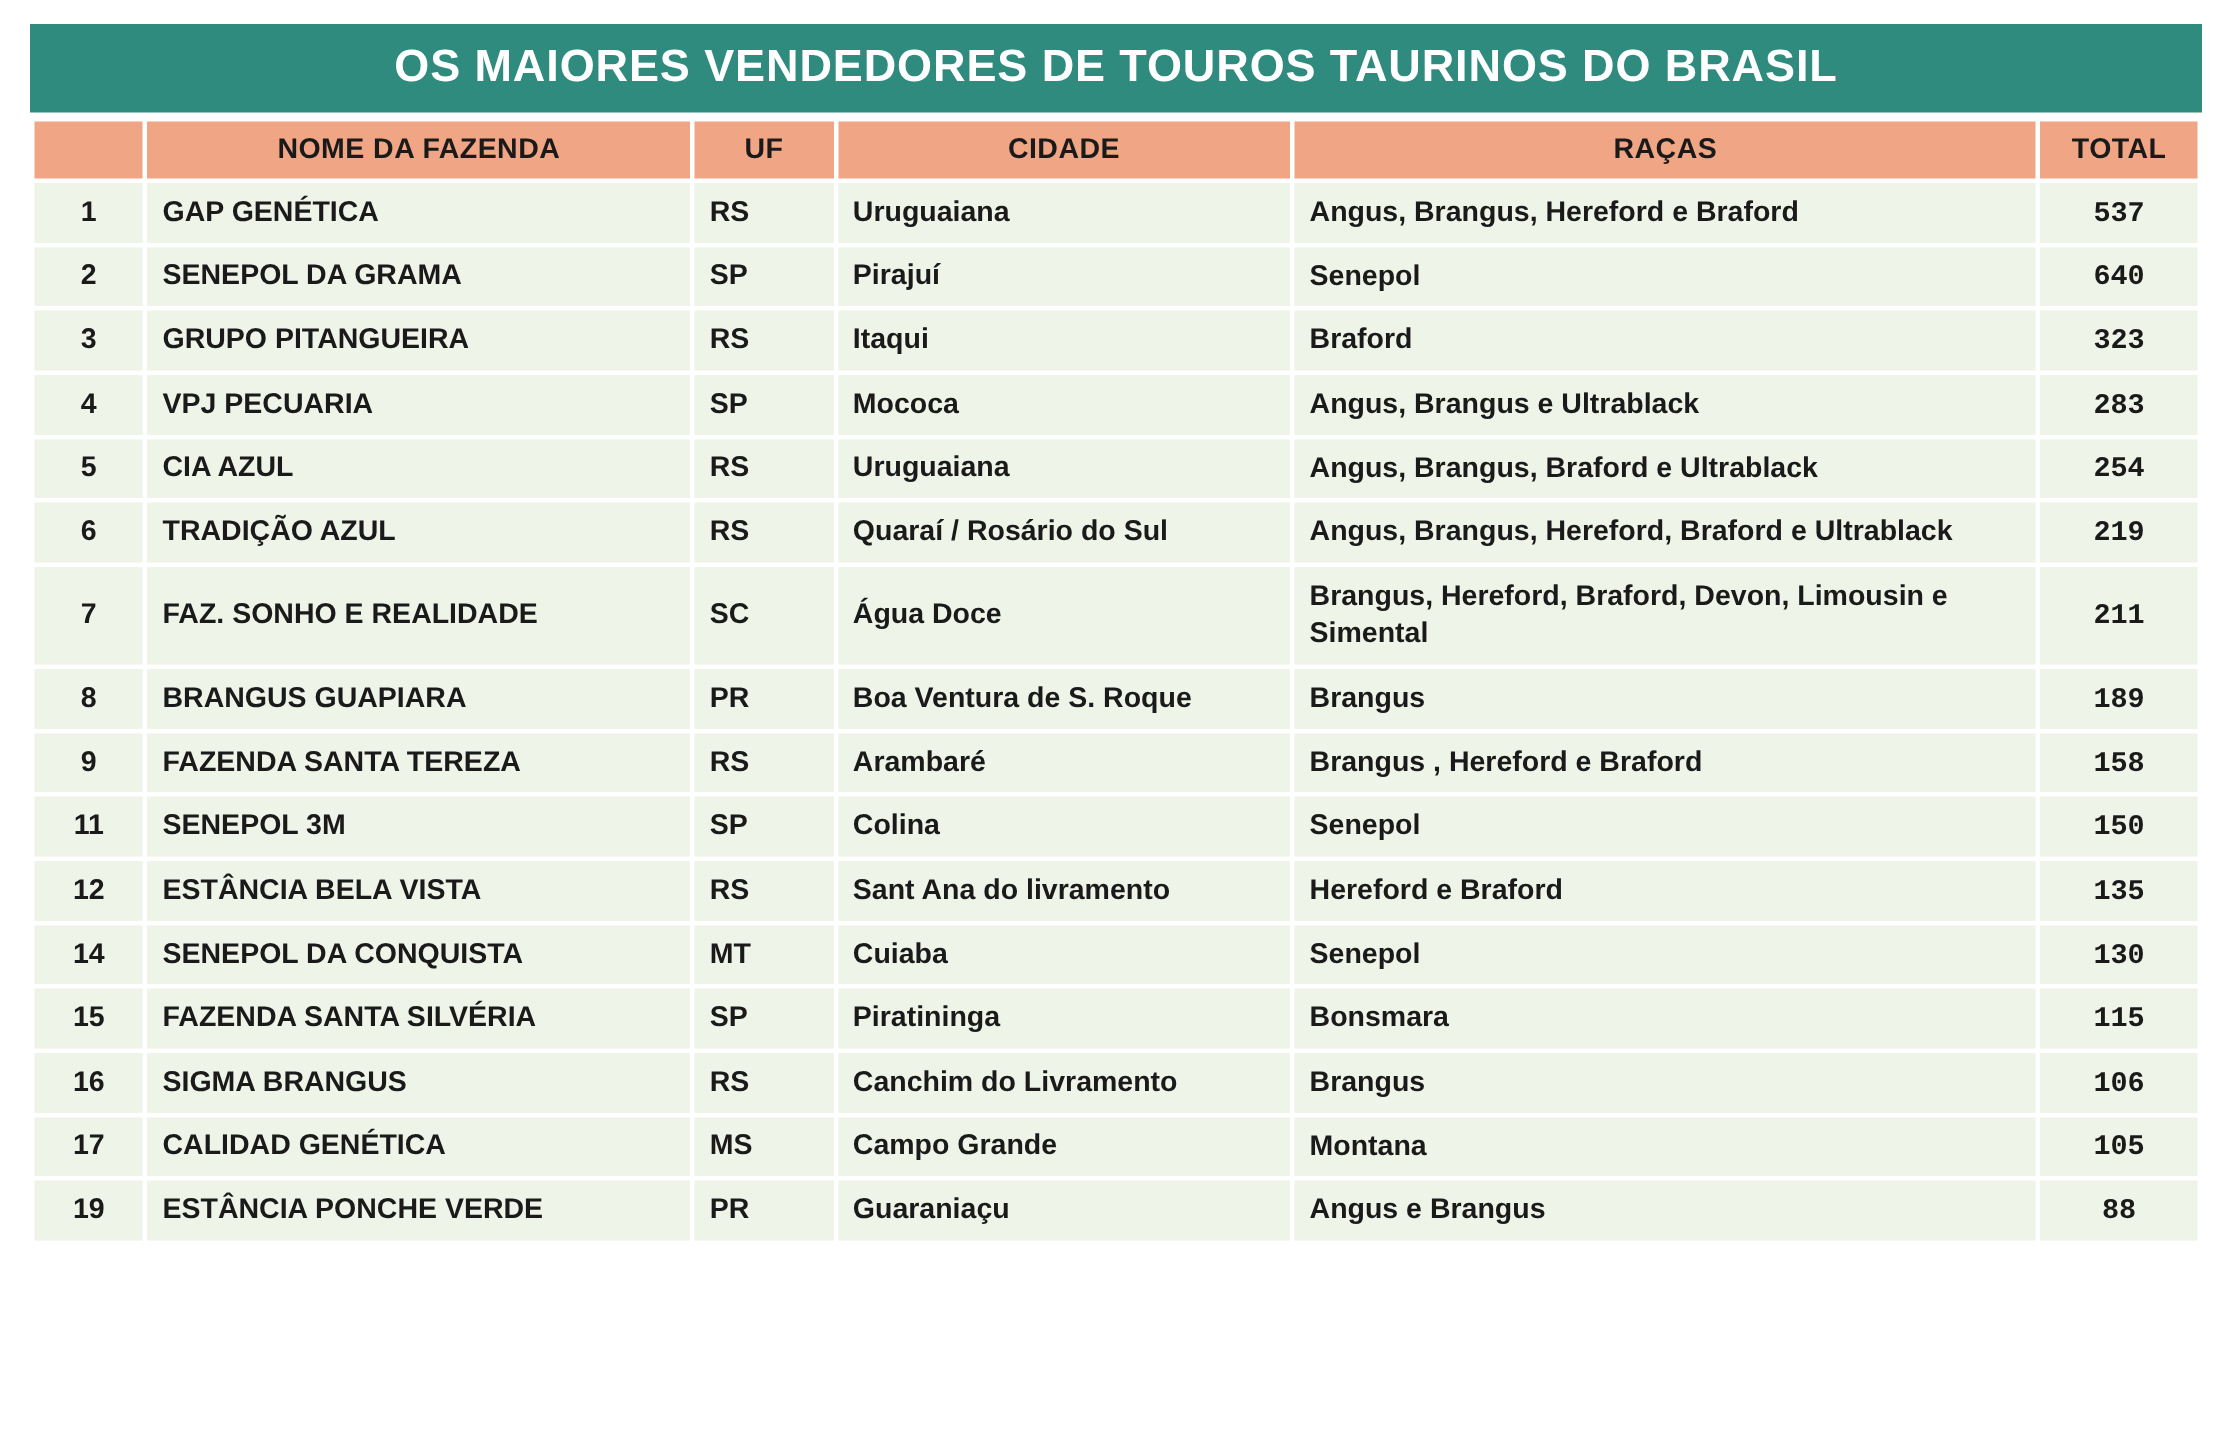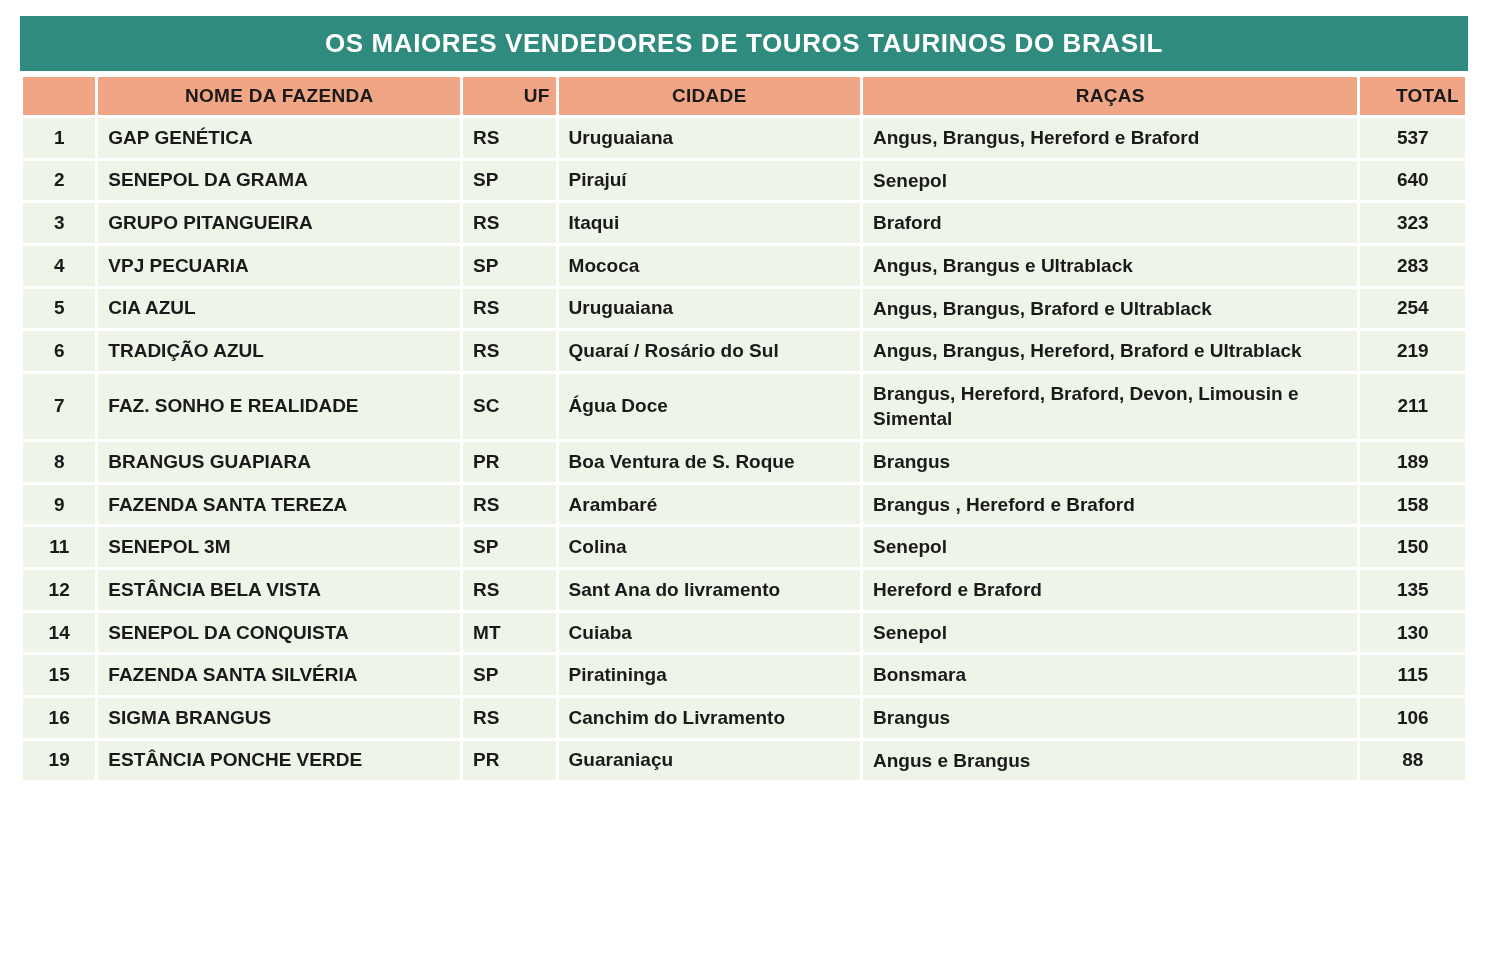--- a/index.html
+++ b/index.html
@@ -12,61 +12,61 @@
   .page {
     width: 1488px;
     height: 956px;
     background: #ffffff;
     padding: 16px 20px 8px 20px;
   }
   .title-bar {
     background: #2e8b7d;
     color: #ffffff;
     text-align: center;
-    font-size: 26px;
+    font-size: 30px;
     font-weight: bold;
     letter-spacing: 0.6px;
     padding: 14px 0 15px 0;
     line-height: 1;
   }
   table.ranking {
     width: 100%;
     border-collapse: separate;
     border-spacing: 3px 3px;
     margin-top: 3px;
     table-layout: fixed;
   }
   table.ranking th {
     background: #f0a684;
     color: #1a1a1a;
     font-size: 19px;
     font-weight: bold;
     letter-spacing: 0.3px;
     padding: 8px 6px;
-    text-align: right;
+    text-align: center;
     height: 36px;
   }
   table.ranking th.col-name,
   table.ranking th.col-city,
   table.ranking th.col-breeds { text-align: center; }
   table.ranking td {
     background: #eef4e8;
     font-size: 19px;
     font-weight: bold;
     color: #1a1a1a;
     padding: 7px 10px;
     vertical-align: middle;
     height: 38px;
   }
   td.c-rank { text-align: center; background: #dfeacf; width: 72px; }
   td.c-name { text-align: left; padding-left: 14px; }
   td.c-uf { text-align: left; }
   td.c-city { text-align: left; padding-left: 10px; }
   td.c-breeds { text-align: left; padding-left: 10px; line-height: 1.35; }
-  td.c-total { text-align: center; background: #dfeacf; }
+  td.c-total { text-align: center; background: #dfeacf; font-family: Liberation Mono, monospace; }
   col.w-rank { width: 72px; }
   col.w-name { width: 360px; }
   col.w-uf { width: 92px; }
   col.w-city { width: 300px; }
   col.w-breeds { width: 492px; }
   col.w-total { width: 104px; }
 </style>
 </head>
 <body>
 
@@ -200,20 +200,28 @@
         </tr>
         <tr>
           <td class="c-rank">16</td>
           <td class="c-name">SIGMA BRANGUS</td>
           <td class="c-uf">RS</td>
           <td class="c-city">Canchim do Livramento</td>
           <td class="c-breeds">Brangus</td>
           <td class="c-total">106</td>
         </tr>
         <tr>
+          <td class="c-rank">17</td>
+          <td class="c-name">CALIDAD GENÉTICA</td>
+          <td class="c-uf">MS</td>
+          <td class="c-city">Campo Grande</td>
+          <td class="c-breeds">Montana</td>
+          <td class="c-total">105</td>
+        </tr>
+        <tr>
           <td class="c-rank">19</td>
           <td class="c-name">ESTÂNCIA PONCHE VERDE</td>
           <td class="c-uf">PR</td>
           <td class="c-city">Guaraniaçu</td>
           <td class="c-breeds">Angus e Brangus</td>
           <td class="c-total">88</td>
         </tr>
       </tbody>
   </table>
 

